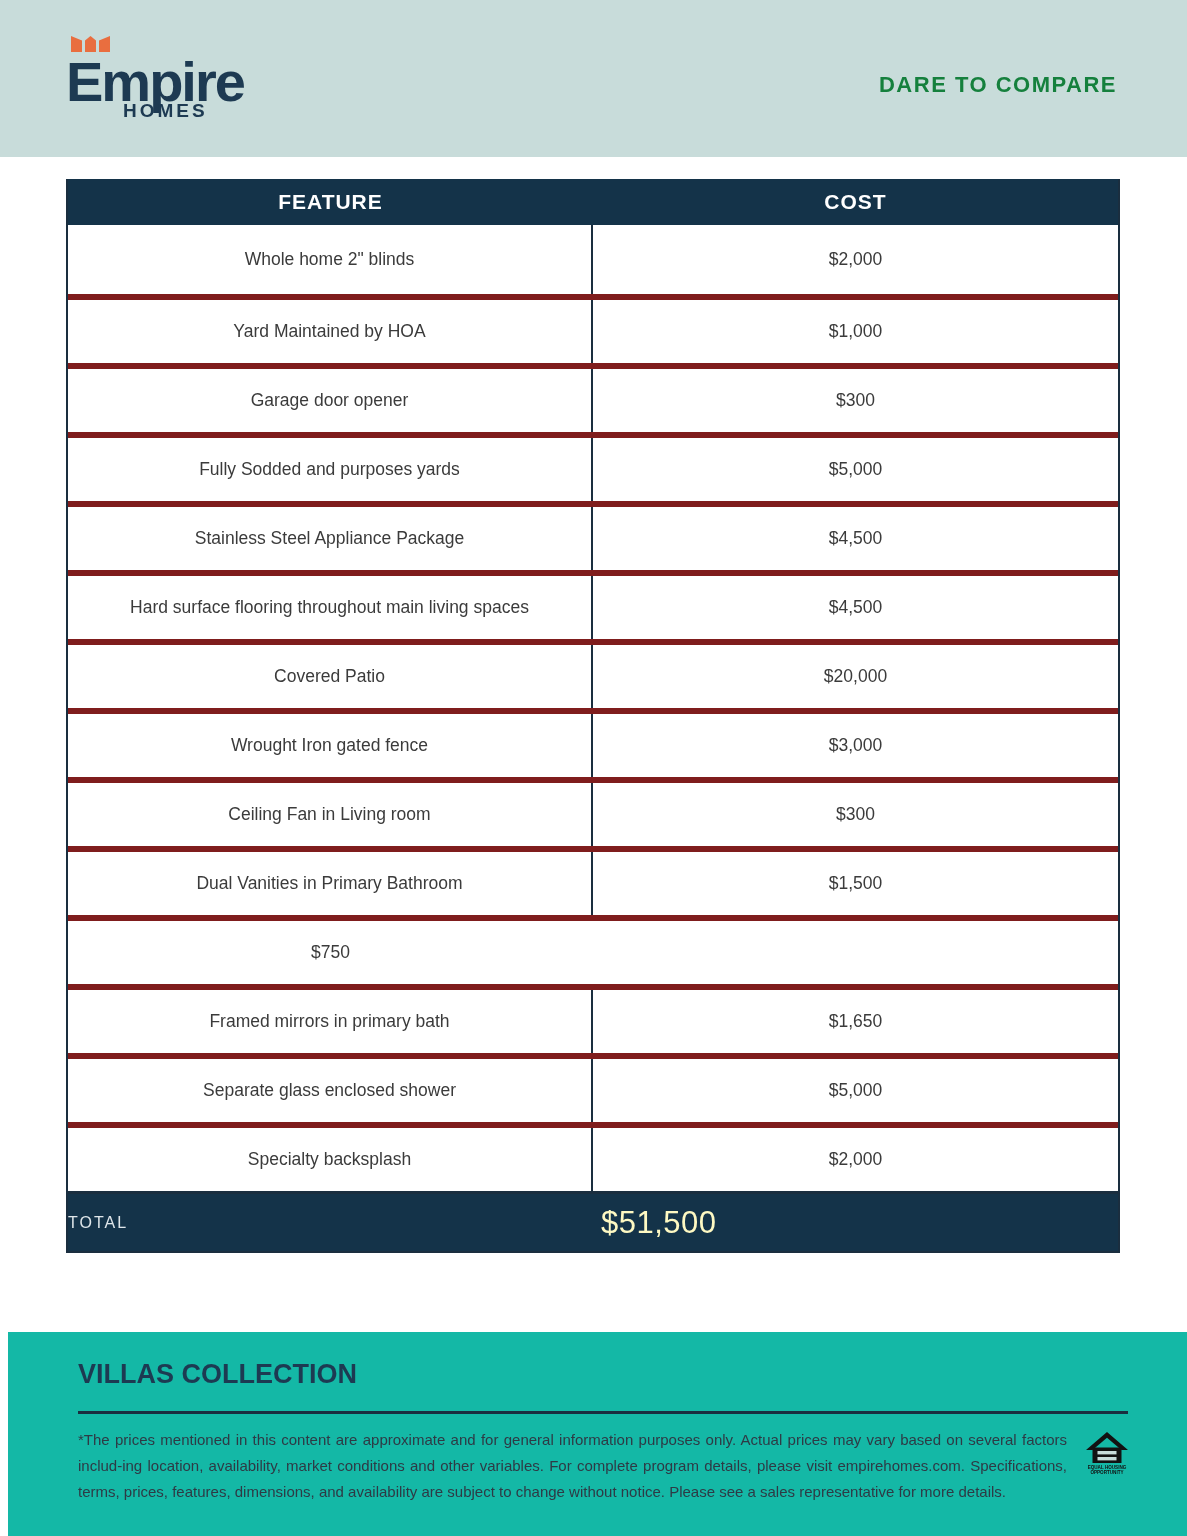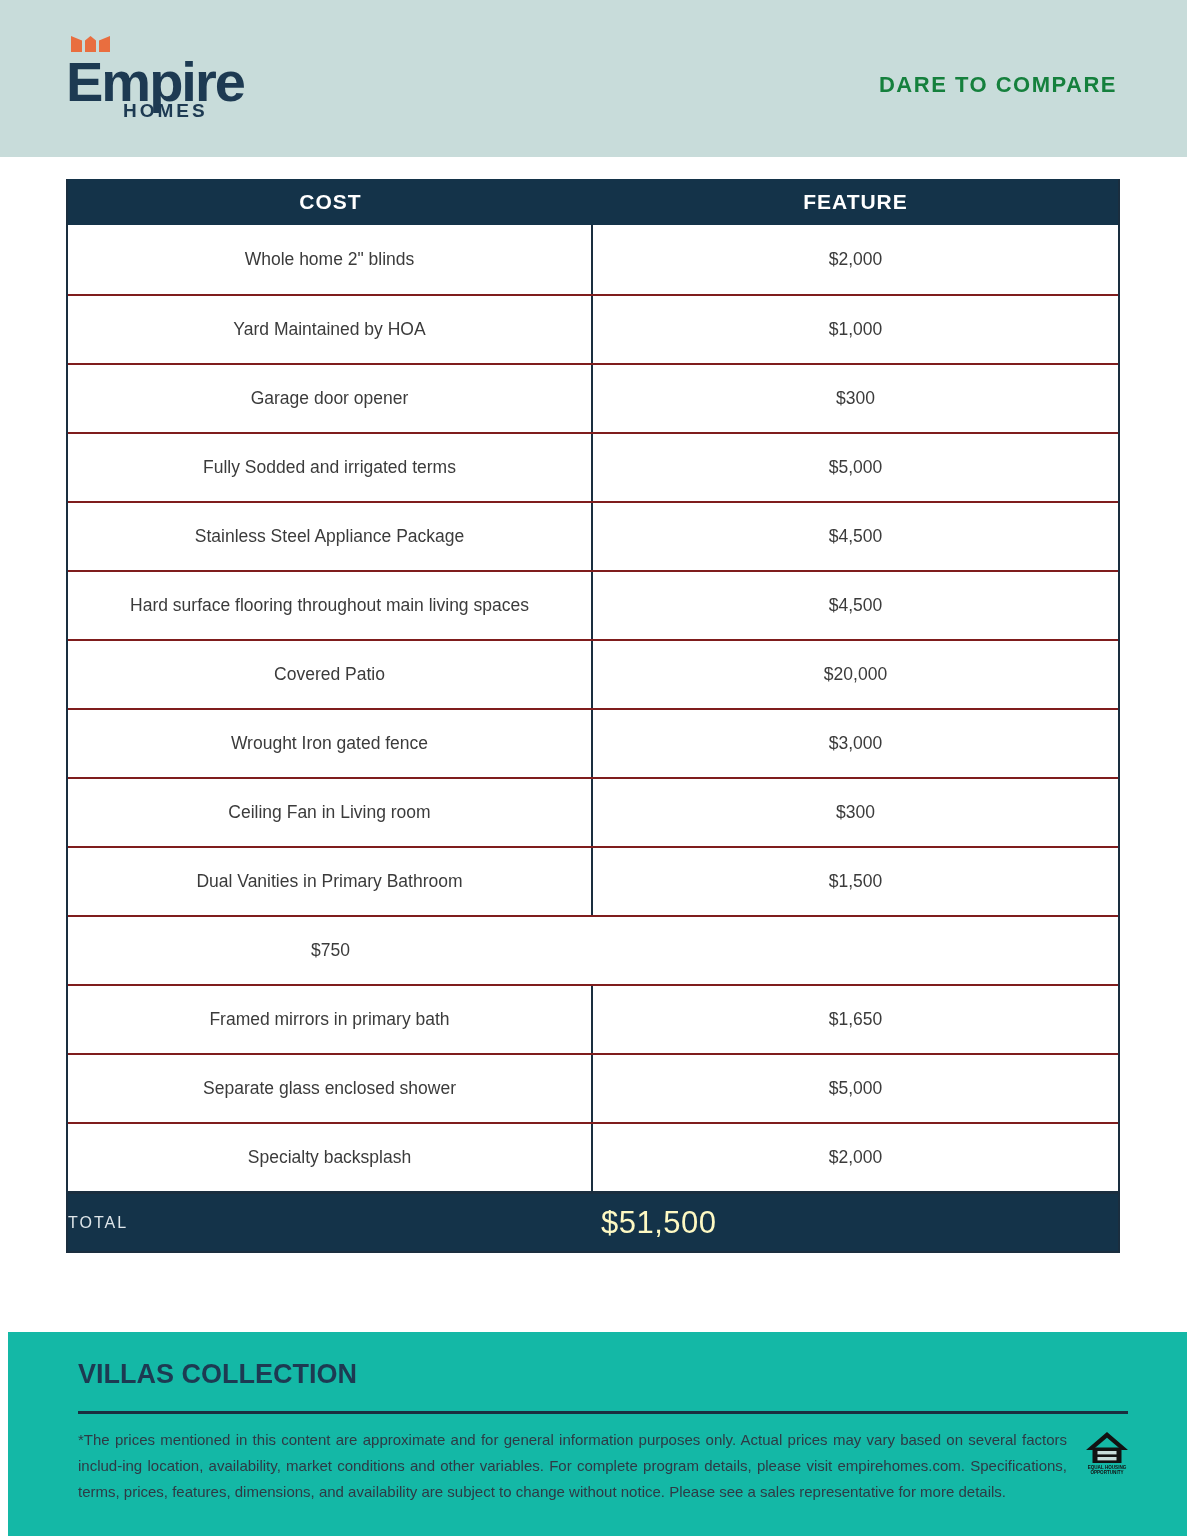--- a/index.html
+++ b/index.html
@@ -75,21 +75,21 @@
     display: flex;
     align-items: center;
     justify-content: center;
     font-size: 21px;
     font-weight: bold;
     letter-spacing: 1px;
   }
   .trow {
     display: flex;
     height: 69px;
-    border-top: 2px solid #7f1d1d;
+    border-top: 6px solid #7f1d1d;
     background: #ffffff;
   }
   .trow:first-child { border-top: none; }
   .cell {
     display: flex;
     align-items: center;
     justify-content: center;
     font-size: 17.5px;
     color: #3b3b3b;
     padding: 0 18px;
@@ -169,42 +169,42 @@
         <span class="flame flame-right"></span>
       </div>
       <div class="brand">Empire</div>
       <div class="homes">HOMES</div>
     </div>
     <div class="tagline">DARE TO COMPARE</div>
   </header>
 
   <section class="cost-table">
     <div class="thead">
+      <div>FEATURE</div>
       <div>COST</div>
-      <div>FEATURE</div>
     </div>
 
     <div id="rows">
   <div class="trow">
     <div class="cell cell-feature">Whole home 2" blinds</div>
     <div class="cell cell-cost">$2,000</div>
   </div>
 
   <div class="trow">
     <div class="cell cell-feature">Yard Maintained by HOA</div>
     <div class="cell cell-cost">$1,000</div>
   </div>
 
   <div class="trow">
     <div class="cell cell-feature">Garage door opener</div>
     <div class="cell cell-cost">$300</div>
   </div>
 
   <div class="trow">
-    <div class="cell cell-feature">Fully Sodded and irrigated terms</div>
+    <div class="cell cell-feature">Fully Sodded and purposes yards</div>
     <div class="cell cell-cost">$5,000</div>
   </div>
 
   <div class="trow">
     <div class="cell cell-feature">Stainless Steel Appliance Package</div>
     <div class="cell cell-cost">$4,500</div>
   </div>
 
   <div class="trow">
     <div class="cell cell-feature">Hard surface flooring throughout main living spaces</div>

